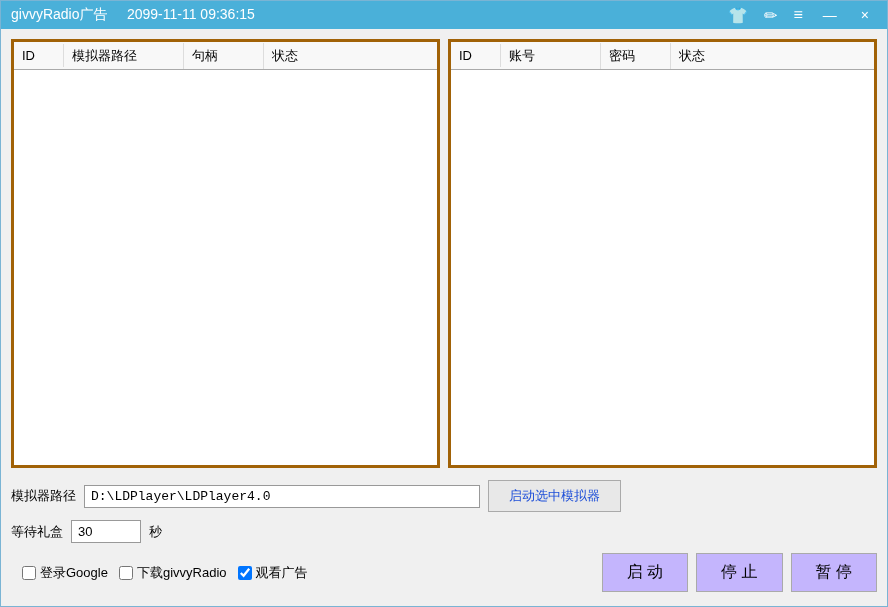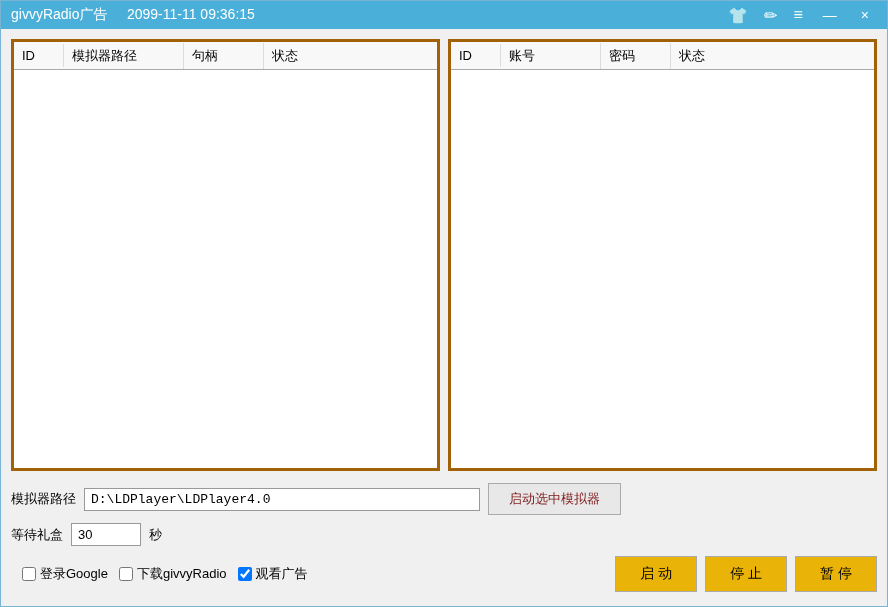--- a/index.html
+++ b/index.html
@@ -139,21 +139,21 @@
       font-family: "Courier New", monospace;
     }
 
     .btn-launch {
       background: #e8e8e8;
       border: 1px solid #aaa;
       padding: 6px 20px;
       font-size: 13px;
       cursor: pointer;
       font-family: "Microsoft YaHei", sans-serif;
-      color: #7f1d1d;
+      color: #1d4ed8;
     }
 
     .wait-input {
       border: 1px solid #999;
       padding: 3px 6px;
       font-size: 13px;
       width: 70px;
       background: white;
     }
 
@@ -178,24 +178,24 @@
       cursor: pointer;
     }
 
     .action-buttons {
       display: flex;
       gap: 8px;
       margin-left: auto;
     }
 
     .btn-action {
-      background: #eab308;
+      background: #c4b5fd;
       border: 1px solid #aaa;
       padding: 8px 24px;
-      font-size: 14px;
+      font-size: 16px;
       cursor: pointer;
       font-family: "Microsoft YaHei", sans-serif;
       color: #000;
       min-width: 70px;
     }
 
     .bottom-row-combined {
       display: flex;
       align-items: center;
       justify-content: space-between;

